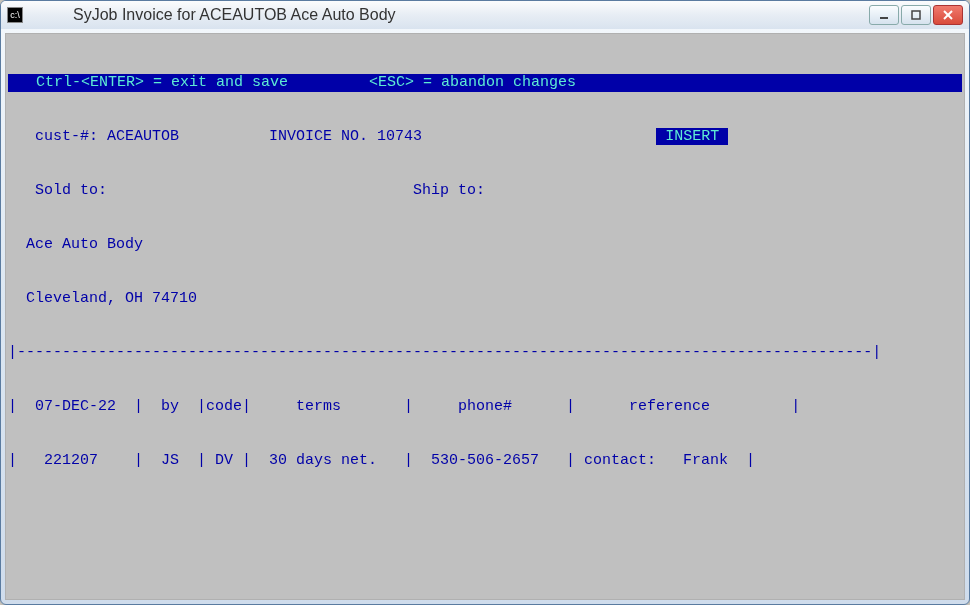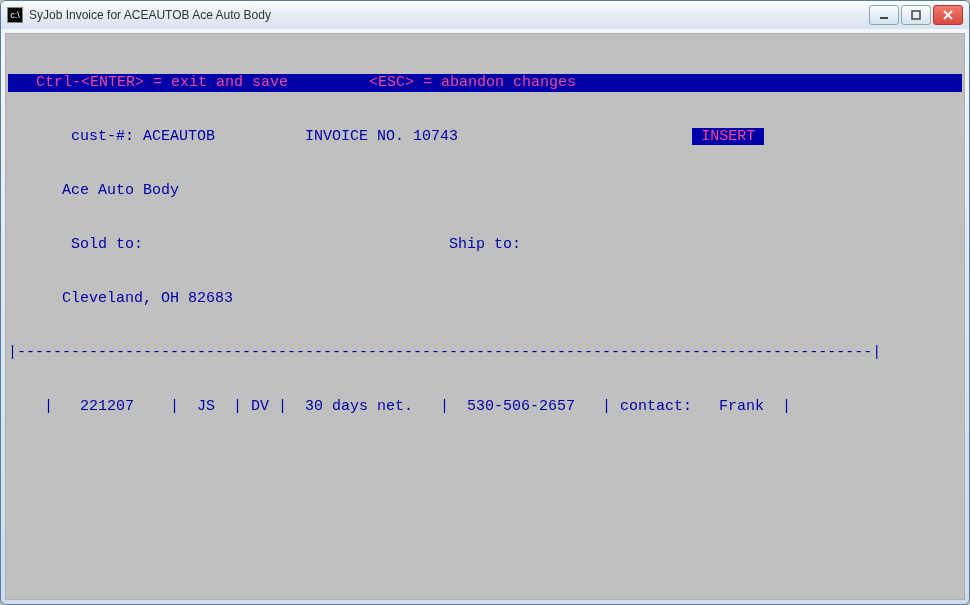--- a/index.html
+++ b/index.html
@@ -32,21 +32,21 @@
   }
   .titlebar .icon {
     width: 16px; height: 16px; margin-right: 6px;
     background: #000;
     border: 1px solid #888;
     color: #fff;
     font-size: 9px;
     display: inline-flex; align-items: center; justify-content: center;
     font-family: sans-serif;
   }
-  .titlebar .title { font-family: Tahoma, Arial, sans-serif; font-size: 12px; color: #333; }
+  .titlebar .title { font-family: Tahoma, Arial, sans-serif; font-size: 16px; color: #333; margin-left: 44px; }
   .titlebar .spacer { flex: 1; }
   .winbtn {
     width: 30px; height: 20px;
     margin-left: 2px;
     border: 1px solid #8aa;
     border-radius: 3px;
     background: linear-gradient(180deg, #fafdff, #d6e2ee);
     display: inline-flex; align-items: center; justify-content: center;
     font-family: sans-serif;
     font-size: 11px;
@@ -63,22 +63,22 @@
     flex: 1;
     background: #c0c0c0;
     margin: 4px;
     padding: 4px 2px;
     white-space: pre;
     line-height: 18px;
     letter-spacing: 0px;
     overflow: hidden;
     border: 1px solid #b0b0b0;
   }
-  .blue { background: #0000a8; color: #ec4899; }
-  .bluefg { color: #0000a8; margin-left: 36px; }
+  .blue { background: #0000a8; color: #5eead4; }
+  .bluefg { color: #0000a8; }
   .row { display: block; height: 18px; }
   .line { color: #0000a8; }
   .pad { padding: 0 10px; }
 </style>
 </head>
 <body>
 
 <div class="window">
   <div class="titlebar">
     <span class="icon">c:\</span>
@@ -98,24 +98,25 @@
       <svg viewBox="0 0 10 10">
           <line x1="1" y1="1" x2="9" y2="9" stroke="#fff" stroke-width="2"></line>
           <line x1="9" y1="1" x2="1" y2="9" stroke="#fff" stroke-width="2"></line>
         </svg>
     </span>
   </div>
 
   <div class="term">
     <span class="row blue pad">  Ctrl-&lt;ENTER&gt; = exit and save         &lt;ESC&gt; = abandon changes                        </span>
     <span class="row bluefg"><span>   cust-#: ACEAUTOB          INVOICE NO. 10743</span>                          <span class="blue"> INSERT </span></span>
+    <span class="row bluefg"><span>   Sold to:</span>                                  <span>Ship to:</span></span>
     <span class="row bluefg">  Ace Auto Body</span>
-    <span class="row bluefg"><span>   Sold to:</span>                                  <span>Ship to:</span></span>
-    <span class="row bluefg">  Cleveland, OH 82683</span>
+    <span class="row bluefg">  Cleveland, OH 74710</span>
     <span class="row line">|-----------------------------------------------------------------------------------------------|</span>
+    <span class="row bluefg">|  07-DEC-22  |  by  |code|     terms       |     phone#      |      reference         |</span>
     <span class="row bluefg">|   221207    |  JS  | DV |  30 days net.   |  530-506-2657   | contact:   Frank  |</span>
     
     
     
     
     
     
   </div>
 </div>
 

